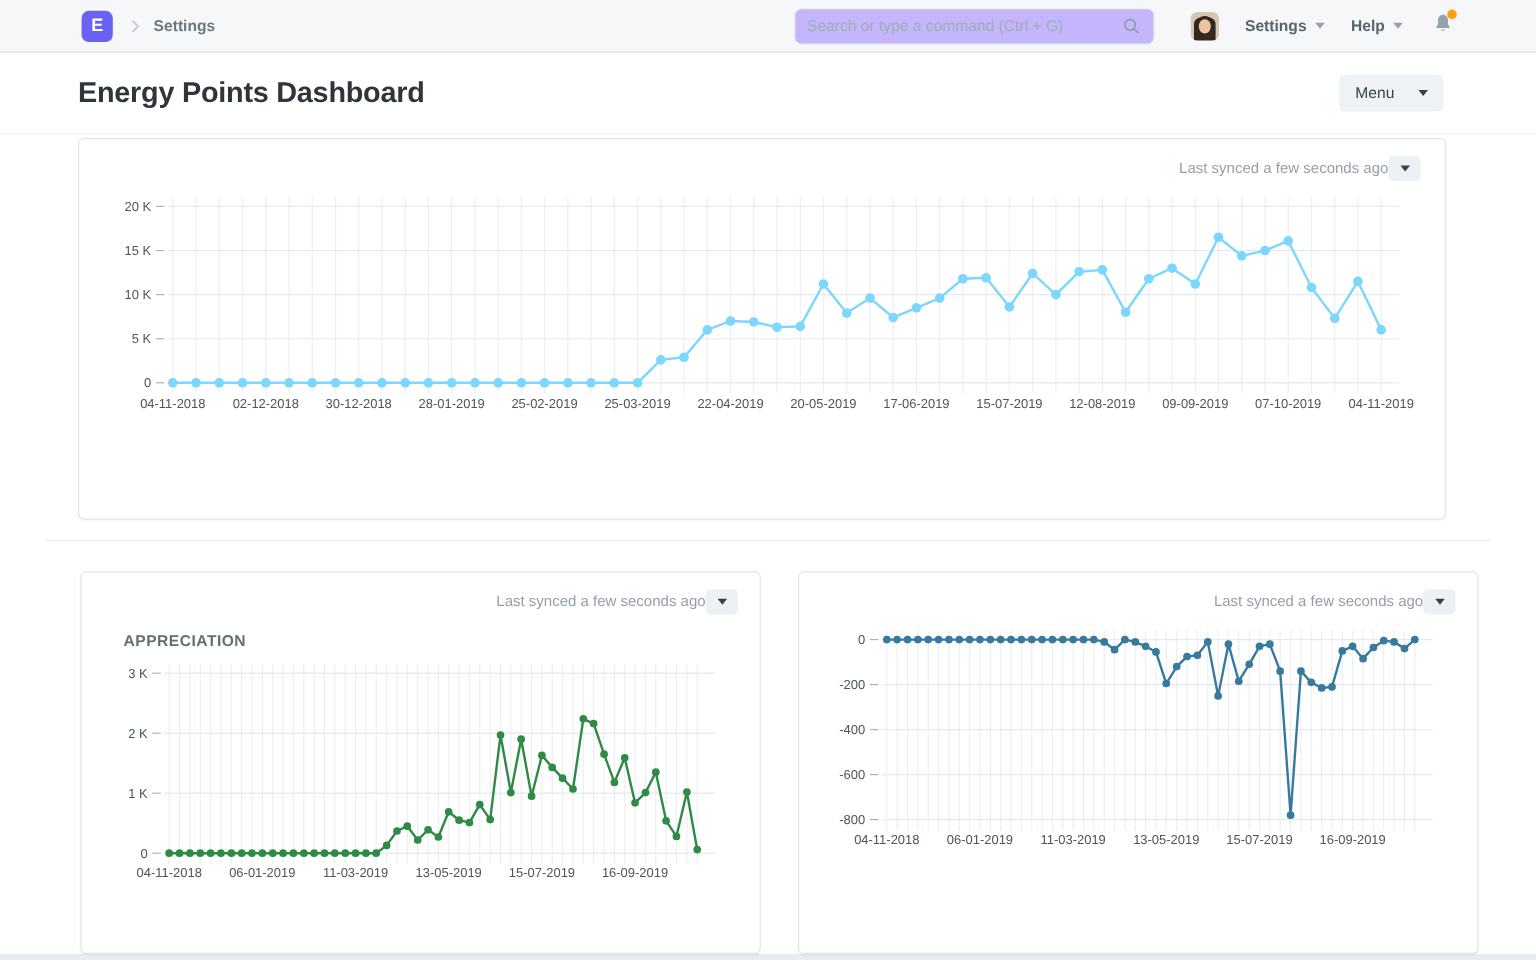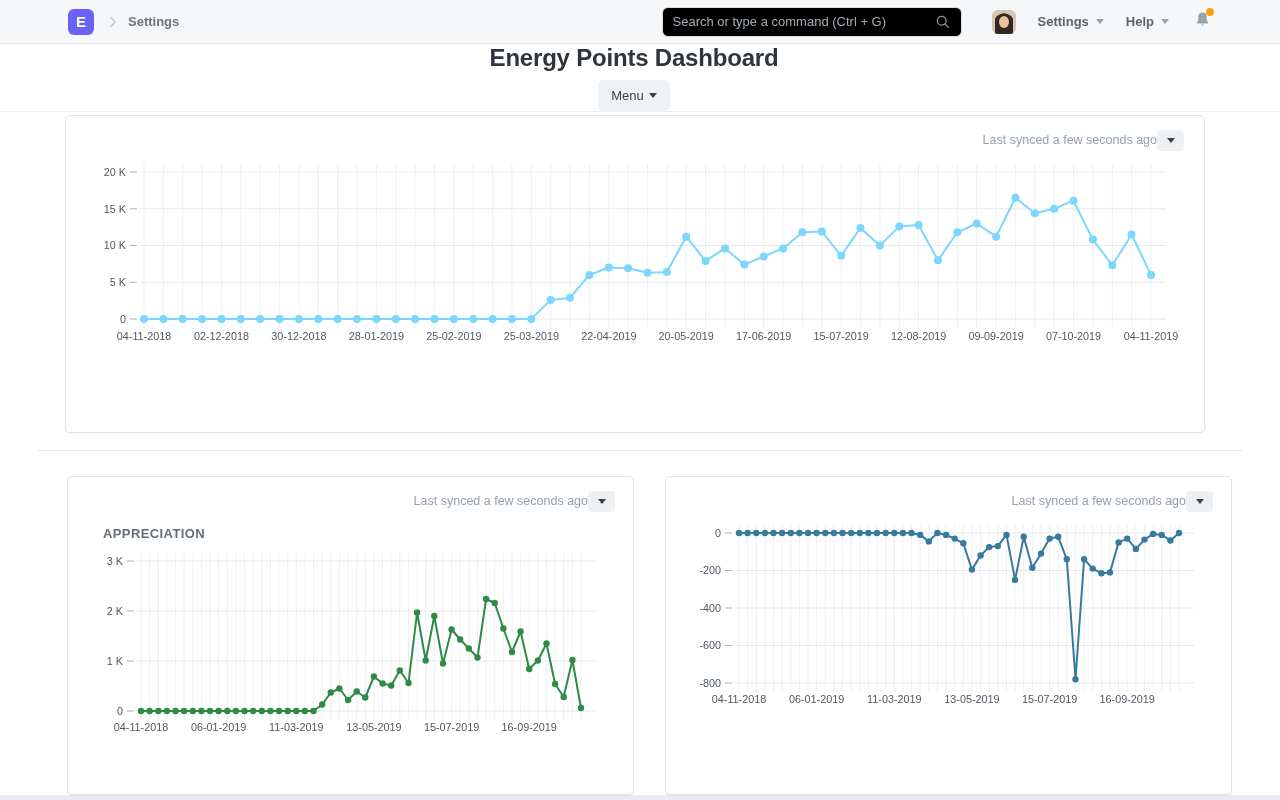--- a/index.html
+++ b/index.html
@@ -8,41 +8,41 @@
   .app { width: 1280px; height: 795px; background: #ffffff; }
 
   
   .navbar { height: 44px; background: #f6f7f9; border-bottom: 1px solid #e3e6ea;
             display: flex; align-items: center; padding: 0 68px; }
   .logo { width: 26px; height: 26px; border-radius: 6px; background: #6b61f2; color: #fff;
           font-size: 15px; font-weight: bold; display: flex; align-items: center; justify-content: center;
           cursor: pointer; flex: none; }
   .crumb-sep { margin: 0 8px 0 12px; display: flex; align-items: center; }
   .crumb { font-size: 13px; font-weight: 600; color: #6c7680; text-decoration: none; cursor: pointer; }
-  .search-box { margin-left: auto; width: 300px; height: 30px; background: #000000;
+  .search-box { margin-left: auto; width: 300px; height: 30px; background: #c4b5fd;
                 border: 1px solid #d9dfe4; border-radius: 6px; display: flex; align-items: center;
                 padding: 0 10px; }
   .search-box input { border: none; outline: none; background: transparent; flex: 1;
                       font-size: 13px; color: #555e66; font-family: "Liberation Sans", sans-serif; }
   .search-box input::placeholder { color: #a3abb3; }
   .nav-right { display: flex; align-items: center; margin-left: 30px; gap: 22px; }
   .nav-item { display: flex; align-items: center; gap: 7px; font-size: 13px; font-weight: 600;
               color: #5a646d; cursor: pointer; }
   .avatar { width: 24px; height: 24px; border-radius: 6px; overflow: hidden; cursor: pointer; flex: none; }
   .caret { width: 0; height: 0; border-left: 4px solid transparent; border-right: 4px solid transparent;
            border-top: 5px solid #98a1a9; }
   .bell-wrap { position: relative; cursor: pointer; margin-left: 2px; }
   .bell-dot { position: absolute; top: -2px; right: -2px; width: 8px; height: 8px; border-radius: 50%; }
 
   
   .page-head { height: 68px; display: flex; align-items: center; justify-content: space-between;
-               padding: 0 77px 0 65px; border-bottom: 1px solid #edf0f3; flex-direction: column; }
+               padding: 0 77px 0 65px; border-bottom: 1px solid #edf0f3; }
   .page-title { font-size: 24px; font-weight: 600; color: #2f353b; letter-spacing: -0.2px; }
   .menu-btn { background: #f0f3f6; border: none; border-radius: 5px; height: 31px; padding: 0 13px;
-              display: flex; align-items: center; gap: 5px; font-size: 13px; color: #36414c;
+              display: flex; align-items: center; gap: 20px; font-size: 13px; color: #36414c;
               font-family: "Liberation Sans", sans-serif; cursor: pointer; }
   .menu-btn .caret { border-top-color: #36414c; }
 
   
   .card { background: #fff; border: 1px solid #e0e5ea; border-radius: 5px;
           box-shadow: 0 1px 2px rgba(30,42,56,0.05); }
   .card-wide { margin: 3px 75px 0 65px; height: 318px; padding: 12px 20px 0 35px; }
   .card-top { display: flex; justify-content: flex-end; align-items: center; gap: 0; height: 24px; }
   .synced { font-size: 12.5px; color: #95a0ab; }
   .mini-dd { width: 27px; height: 21px; background: #eef1f4; border: none; border-radius: 4px;

